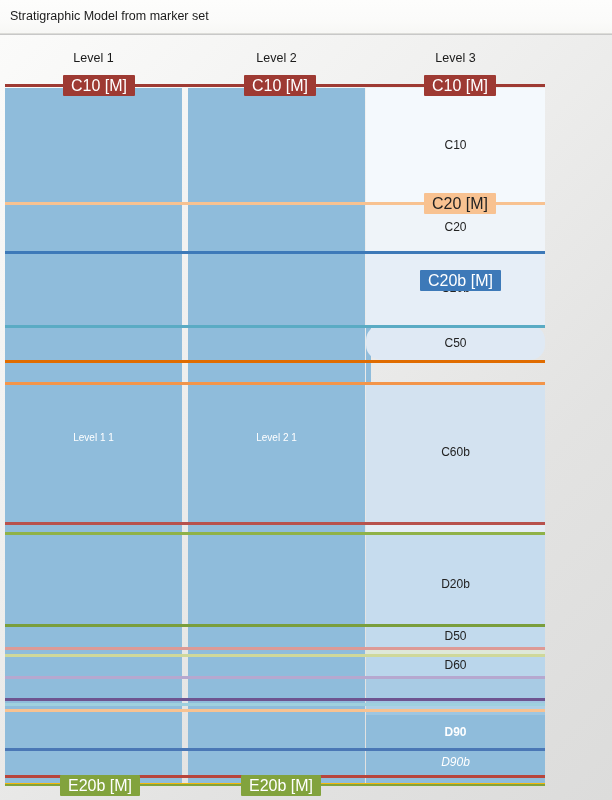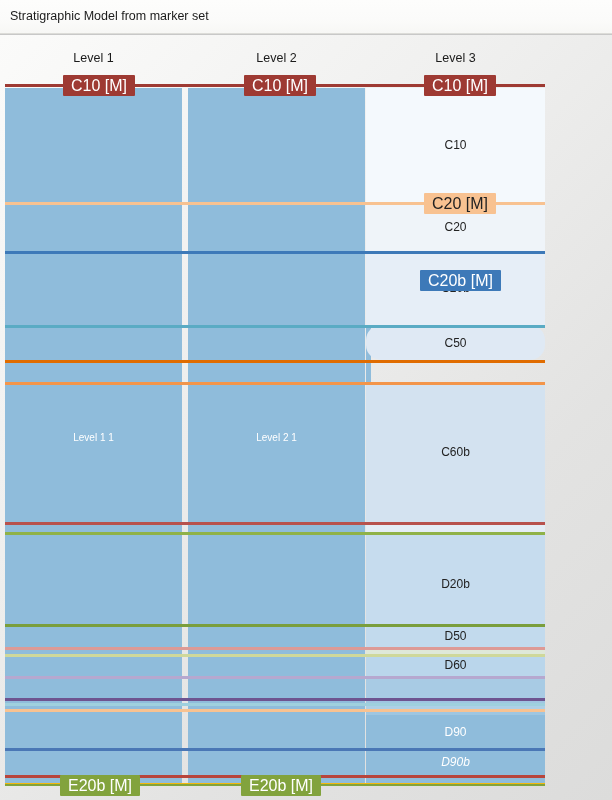--- a/index.html
+++ b/index.html
@@ -129,21 +129,21 @@
       <div class="zone zone-label-dark" style="top:294px; height:140px; background:#d3e2f0;">C60b</div>
       <div class="zone" style="top:434px; height:10px;  background:#e4edf6;"></div>
       <div class="zone zone-label-dark" style="top:444px; height:104px;  background:#c6dcee;">D20b</div>
       <div class="zone zone-label-dark" style="top:536px; height:23px;  background:#c2daed;">D50</div>
       <div class="zone" style="top:559px; height:7px;   background:#dfe8d8;"></div>
       <div class="zone zone-label-dark" style="top:566px; height:22px;  background:#bad6eb;">D60</div>
       <div class="zone" style="top:588px; height:22px;  background:#a8cbe4;"></div>
       <div class="zone" style="top:610px; height:5px;   background:#9fc6e1;"></div>
       <div class="zone" style="top:615px; height:6px;   background:#aed0e6;"></div>
       <div class="zone" style="top:621px; height:6px;   background:#9fc6e1;"></div>
-      <div class="zone zone-label-light" style="top:627px; height:33px; background:#8fbcdb;">D90</div>
+      <div class="zone zone-label-light" style="top:627px; height:33px; background:#8fbcdb;font-weight:bold;">D90</div>
       <div class="zone zone-label-light" style="top:660px; height:27px; background:#8fbcdb;font-style:italic;">D90b</div>
       <div class="zone" style="top:687px; height:8px;   background:#8fbcdb;"></div>
       <div class="zone zone-label-light" style="top:695px; height:36px; background:#8fbcdb;">E20</div>
     </div>
 
     <div class="hline" style="top:49px;  width:540px; background:#9e3a33;"></div>
     <div class="hline" style="top:167px; width:540px; background:#f8c291;"></div>
     <div class="hline" style="top:216px; width:540px; background:#3d79b8;"></div>
     <div class="hline" style="top:290px; width:540px; background:#5aabc4;"></div>
     <div class="hline" style="top:325px; width:540px; background:#e06c00;"></div>

